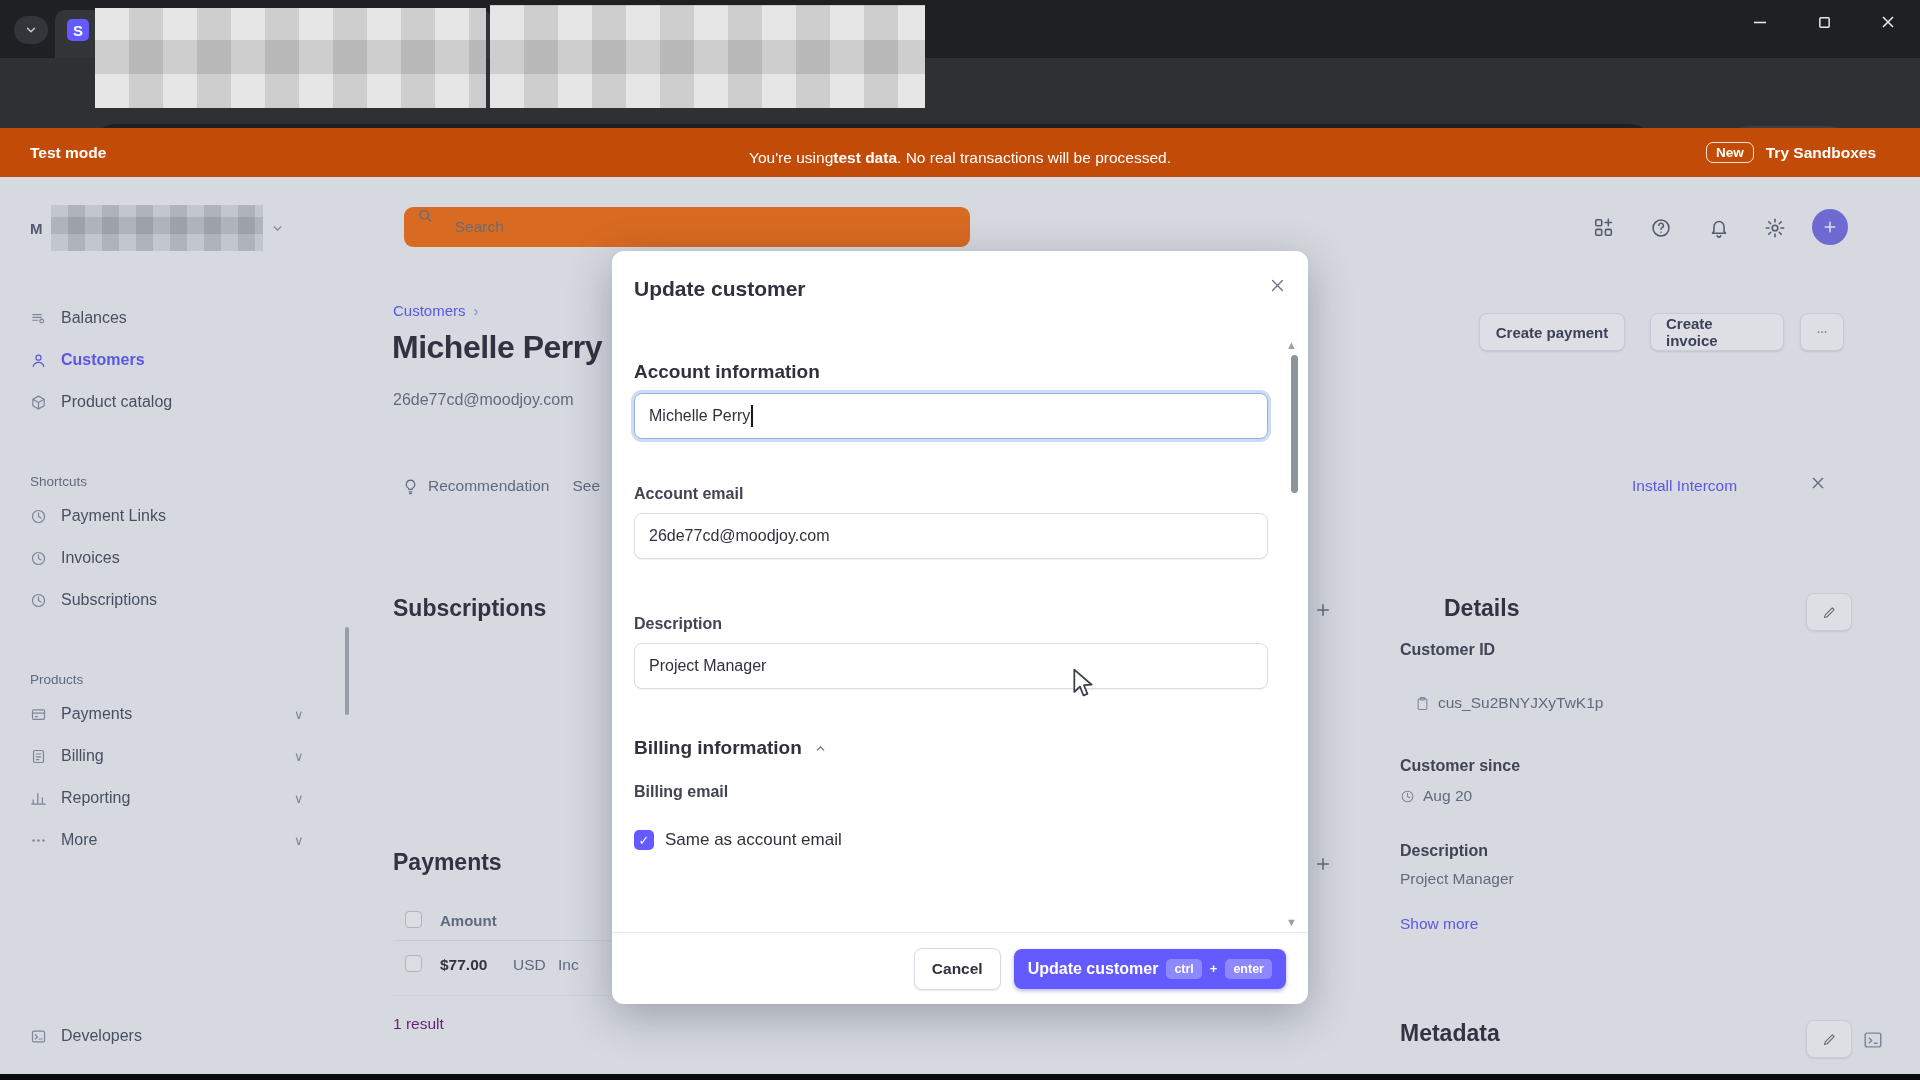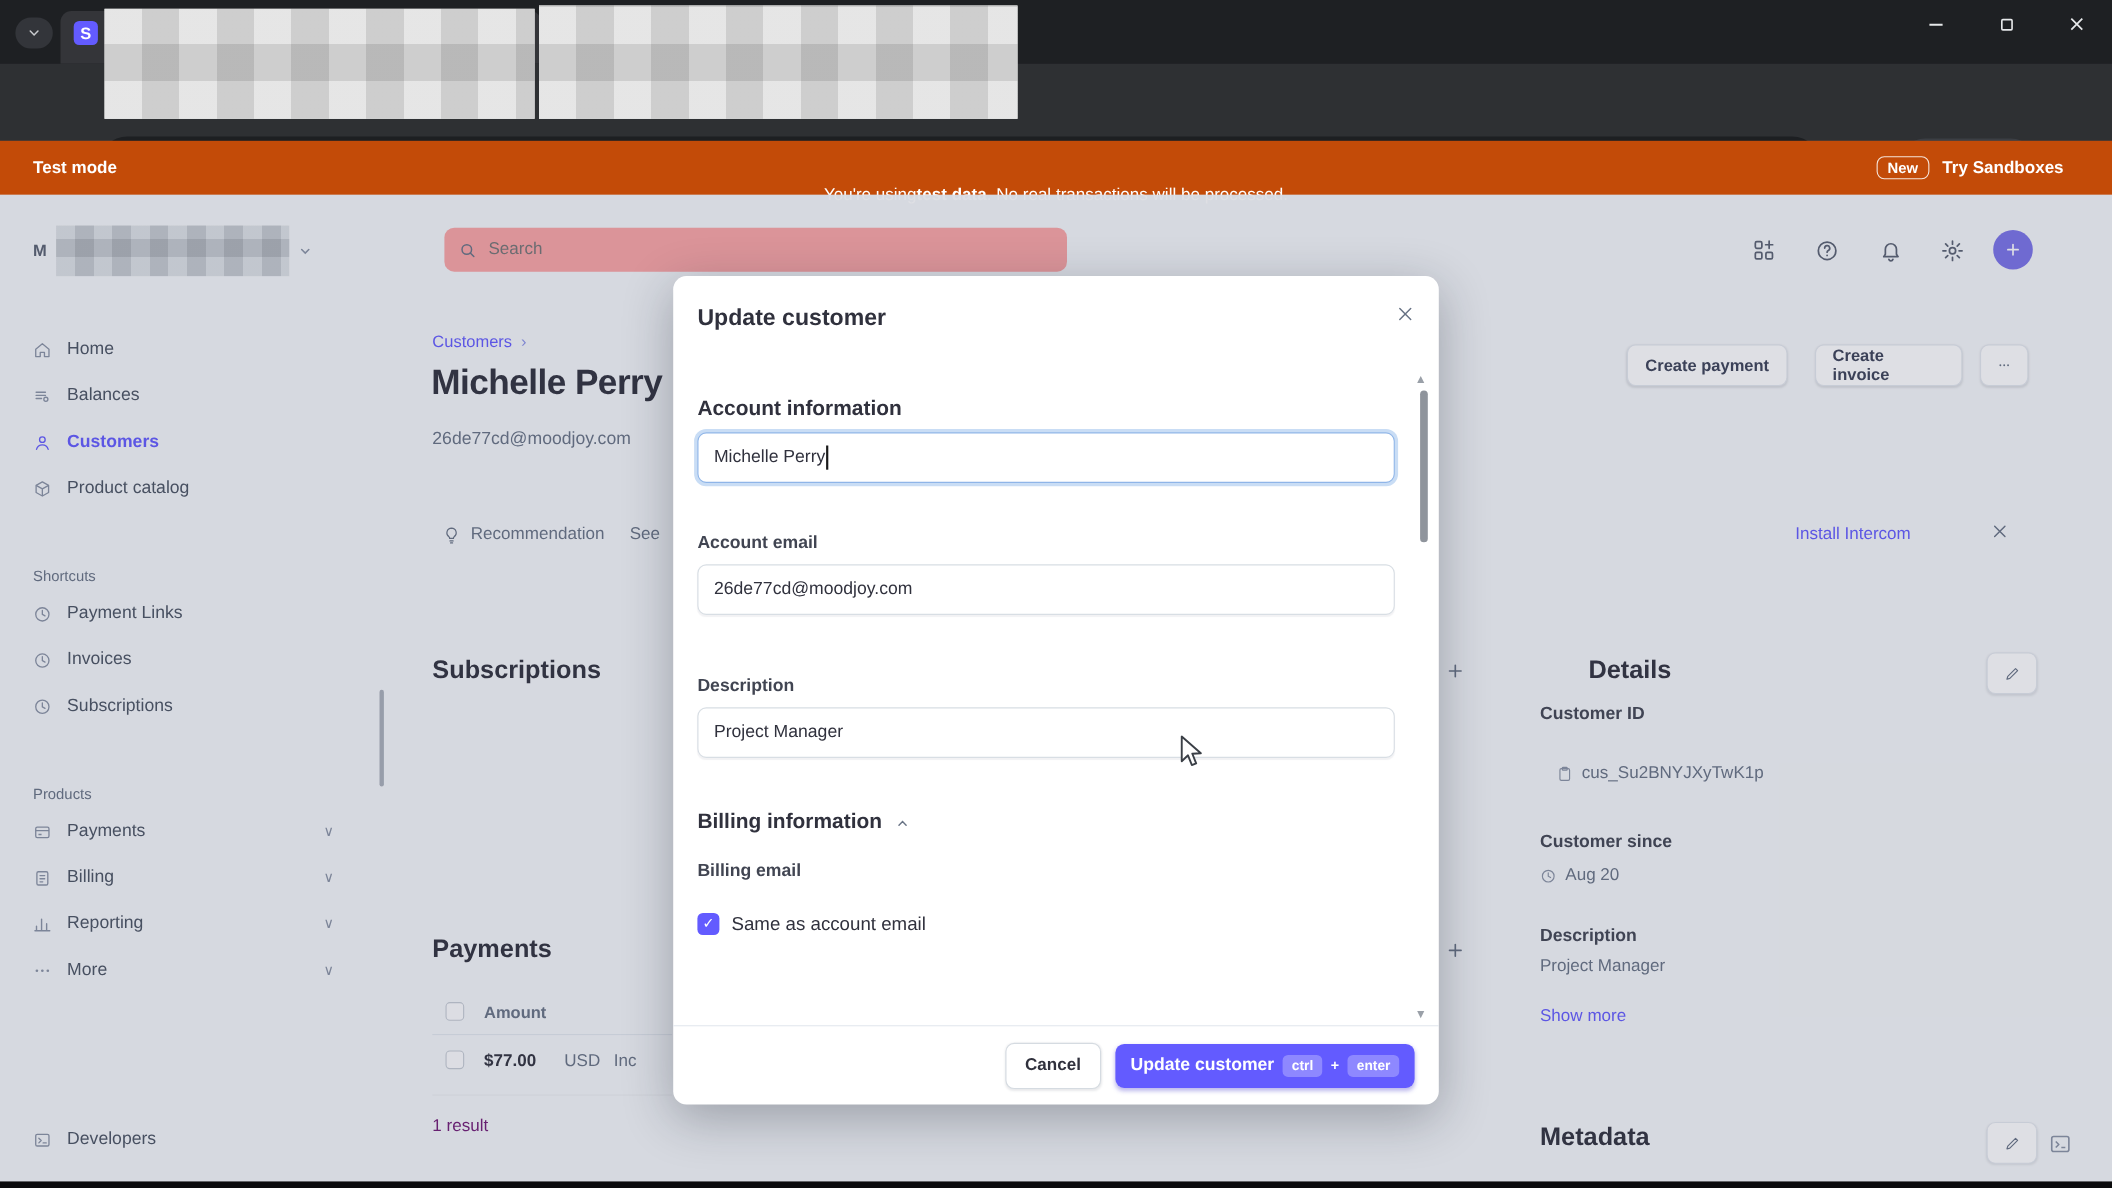--- a/index.html
+++ b/index.html
@@ -27,28 +27,28 @@
   .checker-sm{background-image:
       repeating-linear-gradient(90deg,#eef0f2 0 17px,#d4d7da 17px 34px),
       repeating-linear-gradient(0deg,#eef0f2 0 17px,#d4d7da 17px 34px);
       background-blend-mode:multiply;}
   .chromeicon{position:absolute;color:#dadcde;}
   .incognito-chip{position:absolute;left:1726px;top:68px;width:126px;height:48px;border-radius:24px;background:#3b3e44;
       display:flex;align-items:center;justify-content:center;gap:8px;color:#e8eaed;font-size:15px;}
   
   .banner{position:absolute;left:0;top:128px;width:1920px;height:49px;background:#c34b08;color:#fff;z-index:6;}
   .banner-left{position:absolute;left:30px;top:0;height:49px;display:flex;align-items:center;font-size:15.5px;font-weight:bold;}
-  .banner-center{position:absolute;left:0;top:0;width:100%;height:59px;display:flex;align-items:flex-end;justify-content:center;font-size:15.5px;}
+  .banner-center{position:absolute;left:0;top:0;width:100%;height:59px;display:flex;align-items:center;justify-content:center;font-size:15.5px;}
   .banner-right{position:absolute;right:44px;top:0;height:49px;display:flex;align-items:center;gap:12px;}
   .new-badge{border:1.5px solid rgba(255,255,255,.85);border-radius:7px;padding:2px 9px;font-size:13.5px;font-weight:bold;}
   .banner-cta{font-size:15.5px;font-weight:bold;}
   
   .app{position:absolute;left:0;top:177px;width:1920px;height:897px;background:#f6f8fa;}
-  .search{position:absolute;left:404px;top:30px;width:566px;height:40px;border-radius:9px;background:#fca5a5;
-          display:flex;align-items:center;gap:9px;padding:0 13px;box-sizing:border-box;color:#687385;}
+  .search{position:absolute;left:404px;top:30px;width:566px;height:40px;border-radius:9px;background:#f97316;
+          display:flex;gap:20px;padding:0 13px;box-sizing:border-box;color:#687385;}
   .search input{border:none;background:transparent;outline:none;font-size:15.5px;color:#414552;width:100%;
           font-family:"Liberation Sans",sans-serif;}
   .hicon{position:absolute;top:40px;color:#596171;}
   .avatar-plus{position:absolute;left:1812px;top:32px;width:36px;height:36px;border-radius:50%;background:#7a73e9;
           display:flex;align-items:center;justify-content:center;color:#fff;}
   .ws{position:absolute;left:30px;top:28px;display:flex;align-items:center;gap:8px;}
   .ws-initial{font-size:15px;font-weight:bold;color:#596171;}
   .nav{position:absolute;left:30px;top:120px;width:316px;}
   .nav-item{height:42px;display:flex;align-items:center;gap:14px;font-size:16px;color:#46506033;position:relative;color:#4a5362;}
   .nav-item .lbl{color:#4a5362;}
@@ -262,28 +262,20 @@
   </div>
   <div class="avatar-plus">
     <svg width="16" height="16" viewBox="0 0 24 24" fill="none" stroke="#fff" stroke-width="2.3" stroke-linecap="round">
         <path d="M12 5v14M5 12h14"></path>
       </svg>
   </div>
 
   <nav class="nav">
     <div class="nav-item">
       <span class="ic">
-          <svg width="17" height="17" viewBox="0 0 24 24" fill="none" stroke="currentColor" stroke-width="1.7" stroke-linejoin="round">
-            <path d="M3.5 10.5L12 3.5l8.5 7V20h-5.8v-5.4h-5.4V20H3.5z"></path>
-          </svg>
-        </span>
-      <span class="lbl">Home</span>
-    </div>
-    <div class="nav-item">
-      <span class="ic">
           <svg width="17" height="17" viewBox="0 0 24 24" fill="none" stroke="currentColor" stroke-width="1.7" stroke-linecap="round">
             <path d="M4 6.5h12M4 10.5h12M4 14.5h7"></path>
             <circle cx="16.5" cy="15.5" r="2.6"></circle>
           </svg>
         </span>
       <span class="lbl">Balances</span>
     </div>
     <div class="nav-item active">
       <span class="ic">
           <svg width="17" height="17" viewBox="0 0 24 24" fill="none" stroke="currentColor" stroke-width="1.7" stroke-linecap="round">

